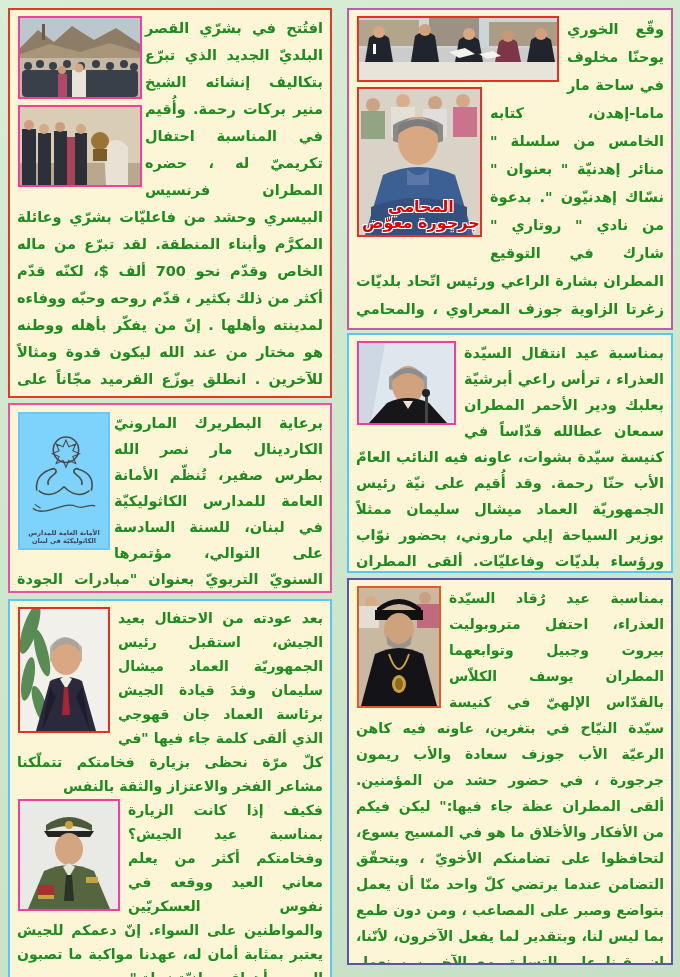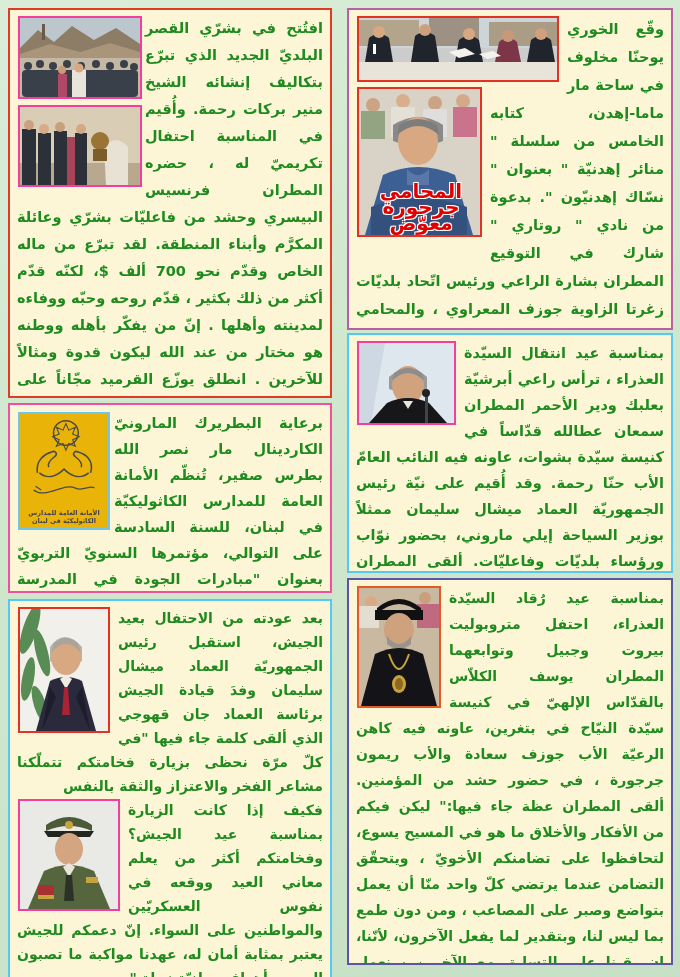--- a/index.html
+++ b/index.html
@@ -47,35 +47,35 @@
     background:#ccc;
   }
   .ph svg{display:block;width:100%;height:100%;}
   .b-pink{border:2px solid #f23f9e;}
   .b-red{border:2px solid #e23222;}
   .b-orange{border:2px solid #e05a2a;}
   .clear{clear:left;}
 
   
   .logo-box{
-    float:left;width:92px;height:118px;margin:2px 4px 2px 1px;
-    background:#eab308;border:2px solid #6ec6ea;box-sizing:border-box;
+    float:left;width:92px;height:138px;margin:2px 4px 2px 1px;
+    background:#7dd3fc;border:2px solid #6ec6ea;box-sizing:border-box;
     display:flex;flex-direction:column;align-items:center;justify-content:flex-end;
   }
   .logo-box svg{width:78px;height:100px;}
   .logo-caption{
     direction:rtl;font-size:6.5px;line-height:8px;color:#445;
     text-align:center;font-weight:bold;padding:0 2px 3px;
   }
 
   
   .overlay-cap{
     position:absolute;left:3px;bottom:4px;
     direction:rtl;text-align:center;
-    color:#e10000;font-weight:bold;font-size:20px;line-height:16px;
+    color:#e10000;font-weight:bold;font-size:16px;line-height:16px;
     text-shadow:1px 1px 0 #fff,-1px -1px 0 #fff,1px -1px 0 #fff,-1px 1px 0 #fff;
     margin-top:24px;
   }
 </style>
 </head>
 <body>
 
 <section class="box" id="box-l1">
   <div style="float:left;width:128px;">
     <div class="ph b-pink" style="width:124px;height:83px;margin-bottom:5px;">

